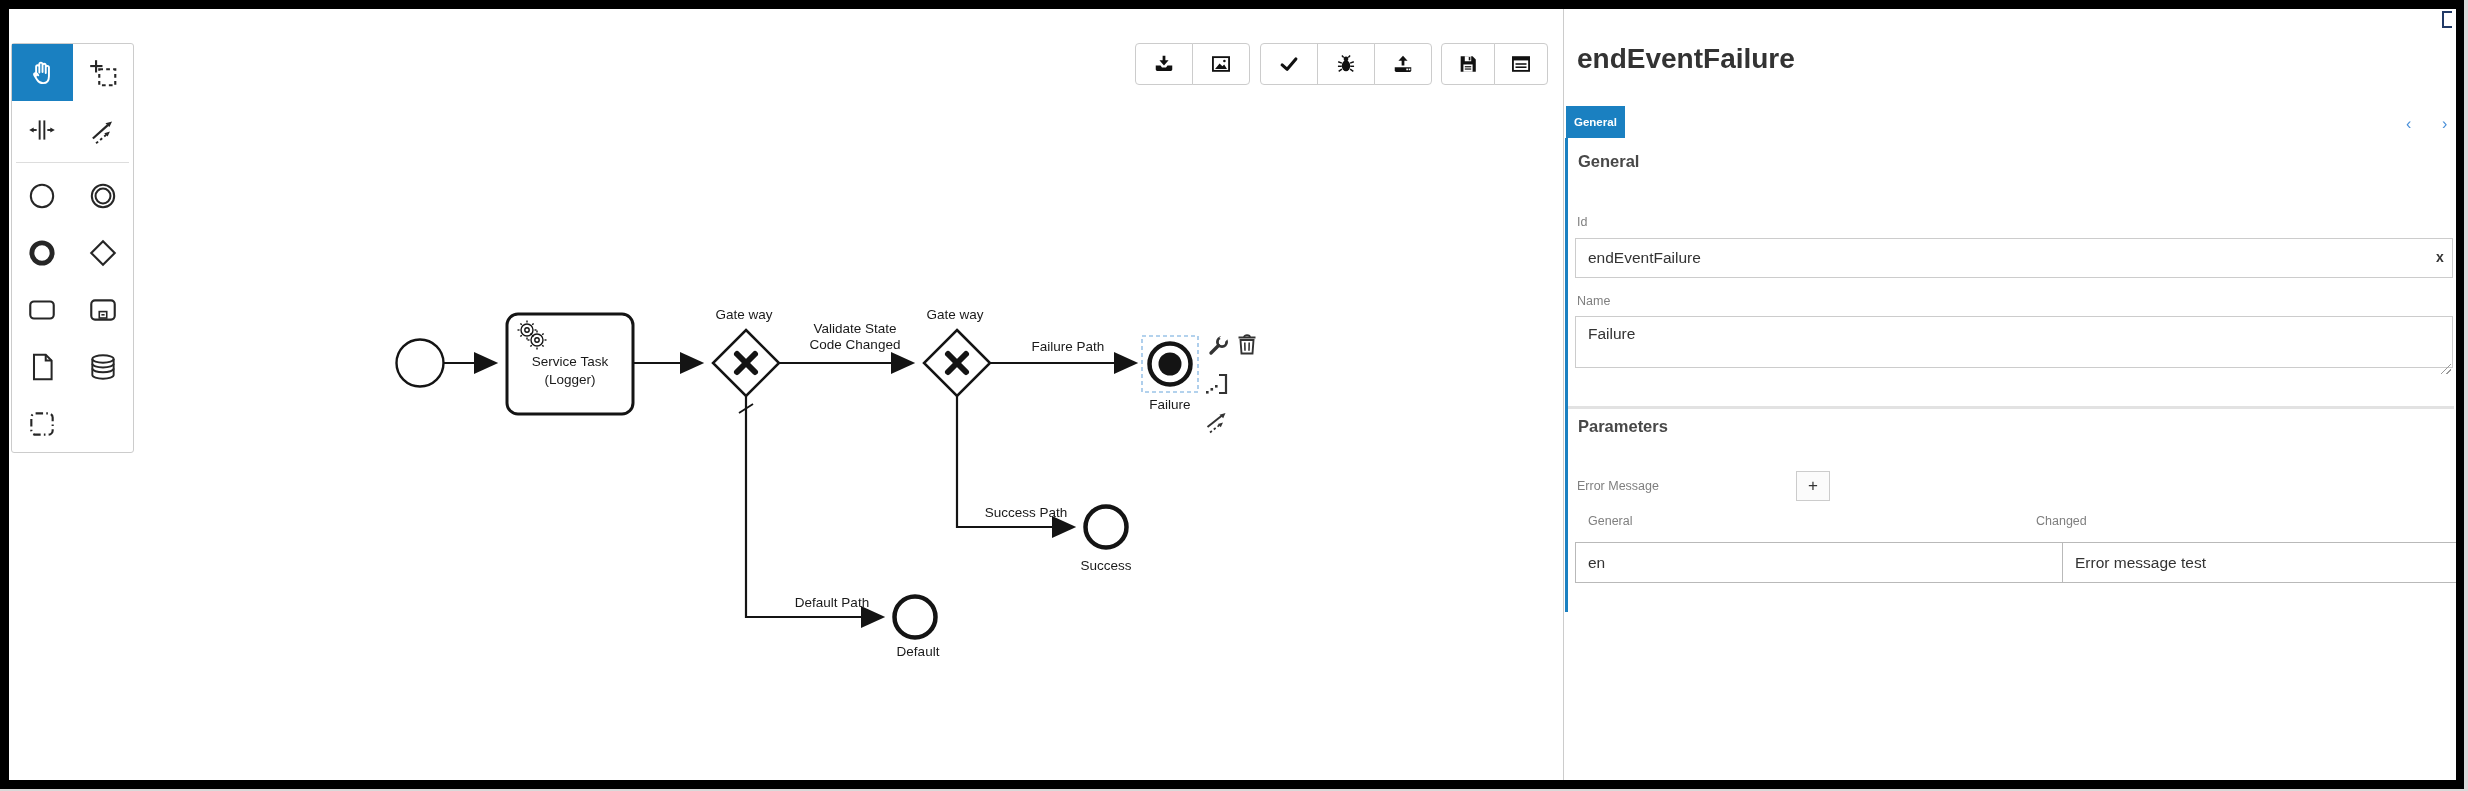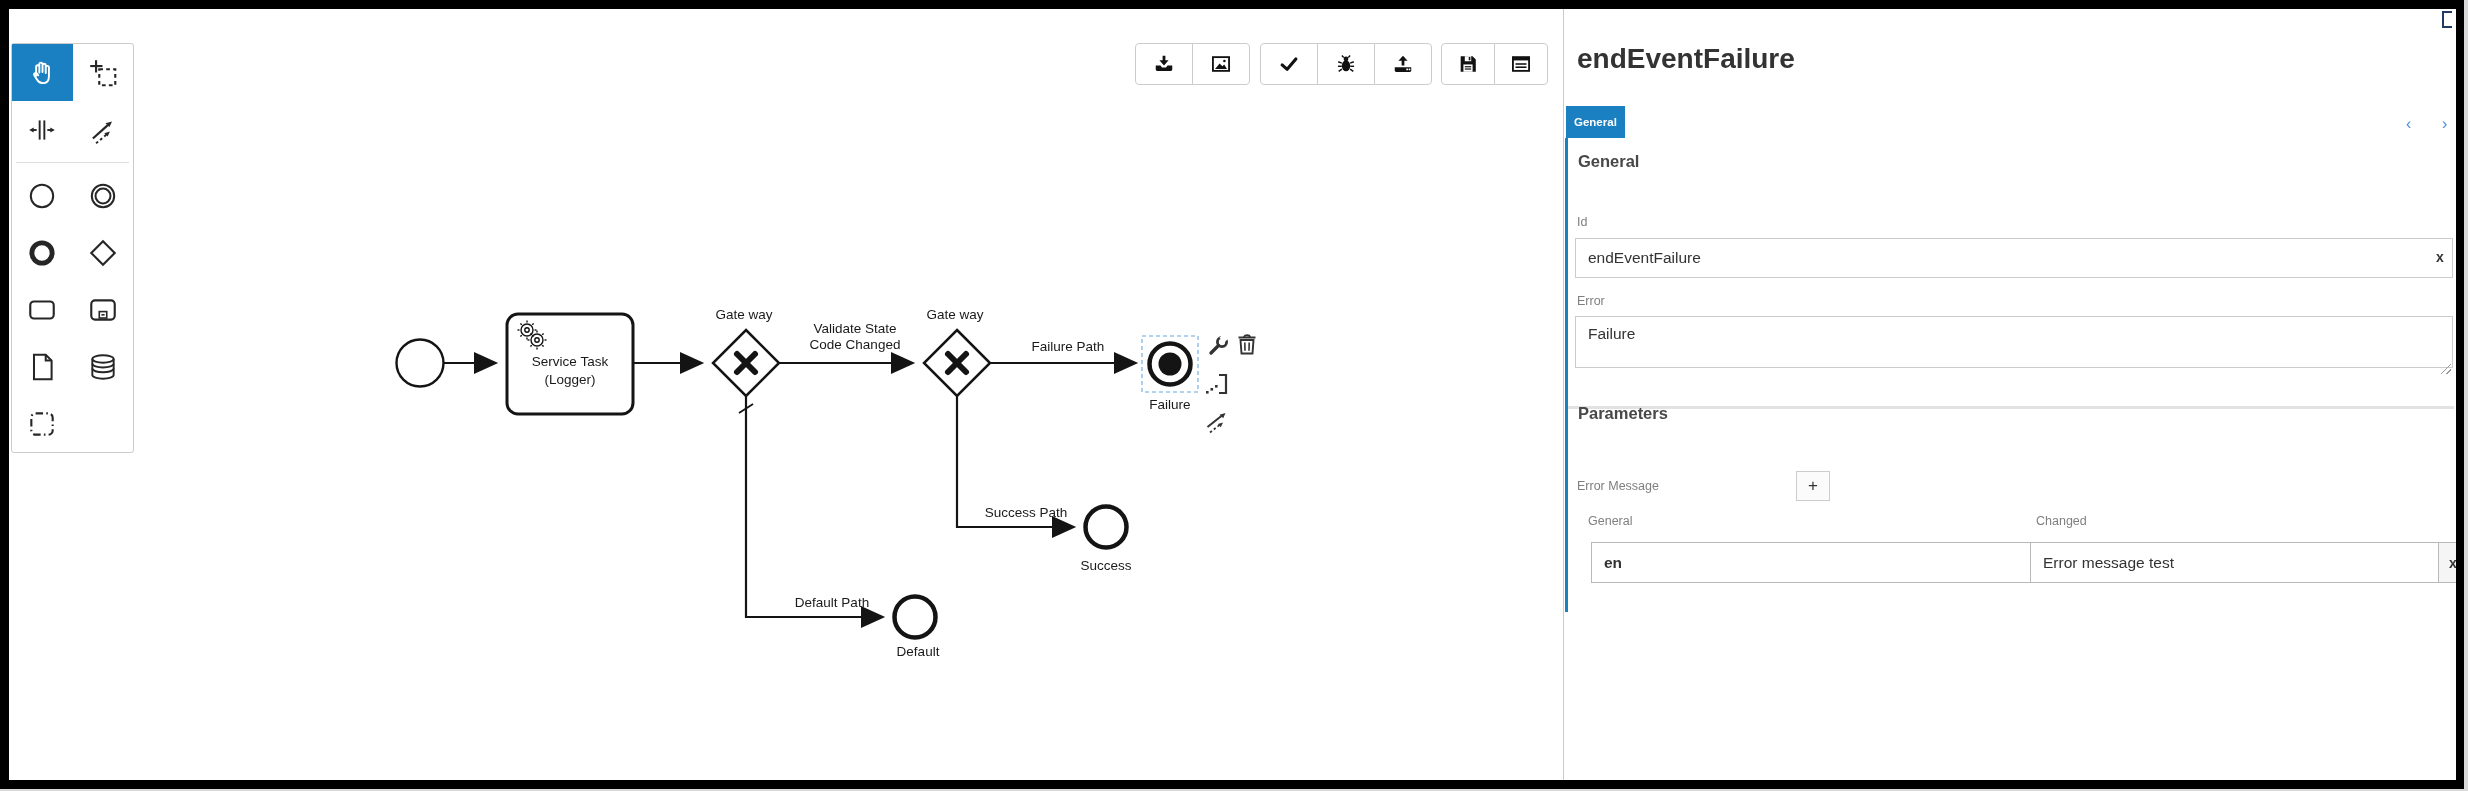--- a/index.html
+++ b/index.html
@@ -66,21 +66,21 @@
             clip-path:polygon(100% 0,100% 100%,0 100%);}
   .hdivider{position:absolute;left:4px;top:397px;width:886px;height:3px;background:#e2e2e2;}
 
   .add-btn{position:absolute;left:232px;top:462px;width:34px;height:30px;border:1px solid #ccc;
            background:#fbfbfb;font-size:17px;color:#333;display:flex;align-items:center;
            justify-content:center;cursor:pointer;box-sizing:border-box;}
   .prow{position:absolute;left:11px;top:533px;display:flex;}
   .pcell{height:41px;border:1px solid #b9b9b9;box-sizing:border-box;margin-left:-1px;
          font-size:15.5px;color:#333;font-family:"Liberation Sans",sans-serif;
          padding:0 12px;outline:none;background:#fff;}
-  .pcell.first{margin-left:16px;width:440px;font-weight:bold;}
+  .pcell.first{margin-left:0;width:488px;}
   .pcell.second{width:409px;}
   .pcell-x{width:30px;height:41px;border:1px solid #b9b9b9;box-sizing:border-box;margin-left:-1px;
            background:#f5f5f5;display:flex;align-items:center;justify-content:center;
            font-size:14px;font-weight:700;color:#333;cursor:pointer;}
   svg{display:block;}
 </style>
 </head>
 <body>
 
 <div class="screen">
@@ -380,27 +380,27 @@
     <div class="tab-nav tab-prev">‹</div>
     <div class="tab-nav tab-next">›</div>
     <div class="blue-rail"></div>
 
     <div class="sec-heading" style="left:14px;top:143px;">General</div>
 
     <div class="fld-label" style="left:13px;top:206px;">Id</div>
     <input class="txt-input" style="top: 229px;" type="text" value="endEventFailure">
     <div class="clear-x" style="top:240px;">x</div>
 
-    <div class="fld-label" style="left:13px;top:285px;">Error</div>
+    <div class="fld-label" style="left:13px;top:285px;">Name</div>
     <textarea class="txt-area" style="top: 307px;">Failure</textarea>
     <div class="resize-h"></div>
 
     <div class="hdivider"></div>
 
-    <div class="sec-heading" style="left:14px;top:395px;">Parameters</div>
+    <div class="sec-heading" style="left:14px;top:408px;">Parameters</div>
 
     <div class="fld-label" style="left:13px;top:470px;">Error Message</div>
     <div class="add-btn">+</div>
 
     <div class="fld-label" style="left:24px;top:505px;">General</div>
     <div class="fld-label" style="left:472px;top:505px;">Changed</div>
 
     <div class="prow">
       <input class="pcell first" type="text" value="en" style="">
       <input class="pcell second" type="text" value="Error message test" style="">

